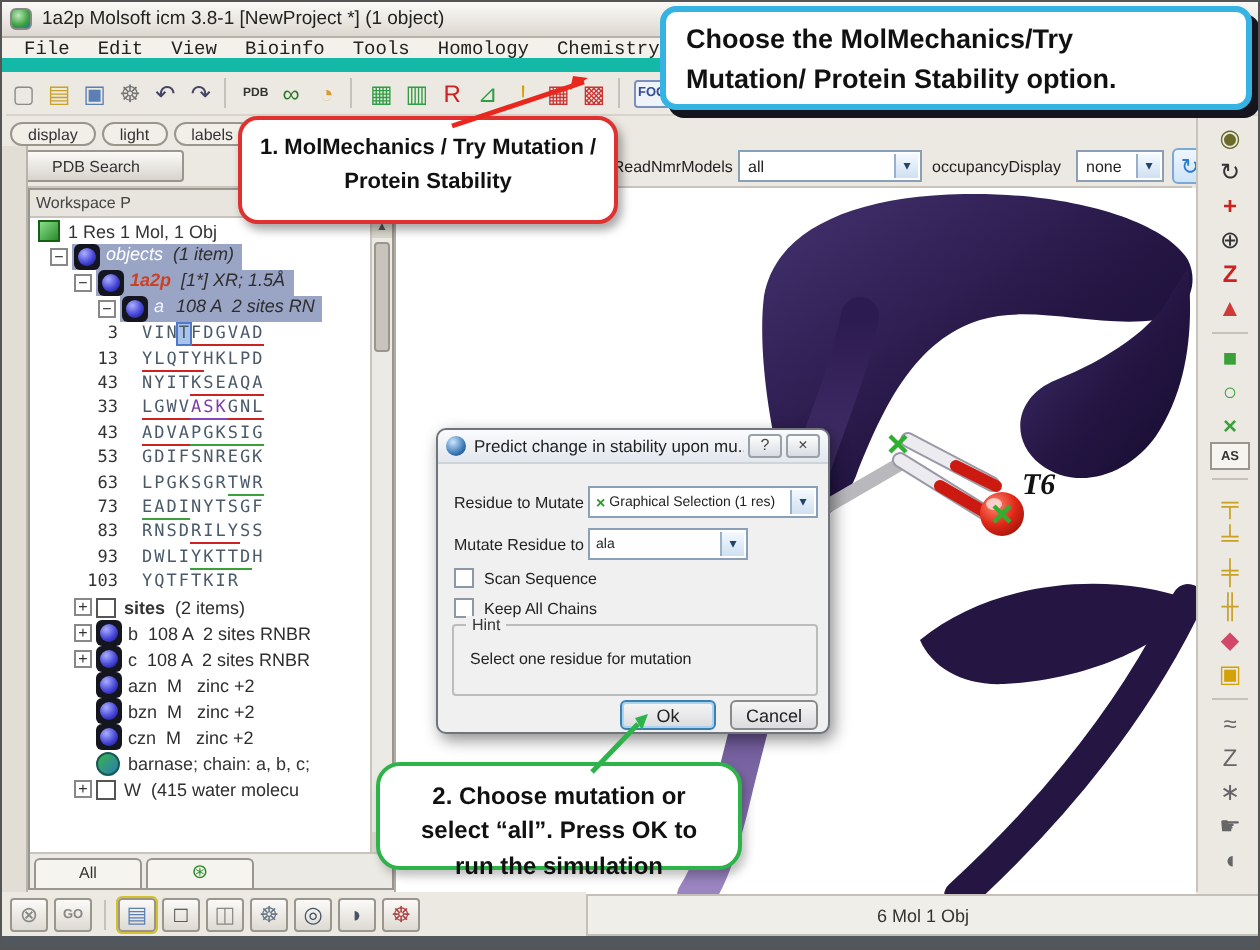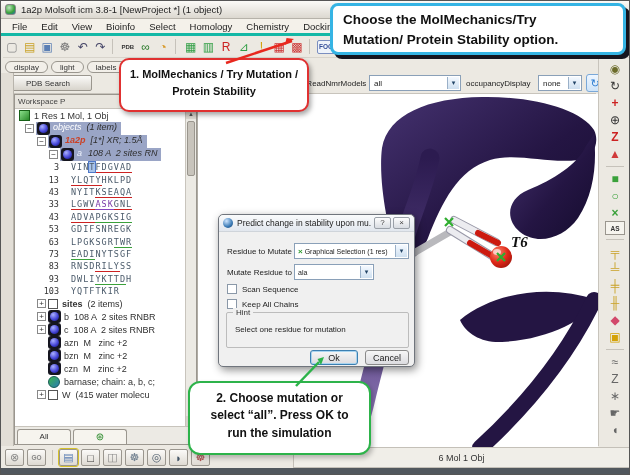--- a/index.html
+++ b/index.html
@@ -8,21 +8,21 @@
        font-family:"Liberation Sans",sans-serif;overflow:hidden;}
   
   .titlebar{position:absolute;left:0;top:0;right:0;height:18px;
     background:linear-gradient(#fbfaf7,#dcd8d0);border-bottom:1px solid #b6b2aa;
     display:flex;align-items:center;padding:0 4px;}
   .app-icon{width:11px;height:11px;border-radius:3px;margin-right:5px;
     background:radial-gradient(circle at 35% 30%,#bfe6bf,#3aa13a 60%,#1c6fae);border:1px solid #888;}
   .title-text{font-size:9.5px;color:#222;}
   
   .menubar{position:absolute;left:0;top:18px;right:0;height:17px;background:#f4f1ea;
-    border-bottom:3px solid #14b8a6;display:flex;align-items:center;padding-left:4px;}
+    border-bottom:7px solid #14b8a6;display:flex;align-items:center;padding-left:4px;font-family:Liberation Mono, monospace;}
   .menu-item{font-size:9.5px;color:#222;padding:1px 7px;}
   
   .toolbar-main{position:absolute;left:2px;top:35px;right:0;height:22px;display:flex;
     align-items:center;border-bottom:1px solid #d8d4cc;}
   .tb-icon{width:17px;height:16px;display:inline-flex;align-items:center;justify-content:center;
     font-size:12px;margin:0 1px;border-radius:2px;}
   .tb-icon.small{font-size:6px;font-weight:bold;}
   .tb-icon.boxed{border:1px solid #7a8ec0;background:#eef3fa;height:14px;width:auto;min-width:15px;
     padding:0 2px;font-weight:bold;font-size:6.5px;}
   .hsep{width:4px;height:15px;border-left:1px solid #c6c2ba;margin:0 3px;}
@@ -140,40 +140,40 @@
   .dlg-btn{position:absolute;top:135px;height:15px;font-size:9px;color:#222;text-align:center;
     line-height:13px;background:linear-gradient(#f6f6f6,#dcdce0);border:1px solid #8a8a8a;border-radius:3px;}
   .dlg-btn.ok{left:91px;width:48px;border:1px solid #3c7fb1;box-shadow:0 0 0 1px #a8d4f0 inset;}
   .dlg-btn.cancel{left:146px;width:44px;}
   
   .note{position:absolute;background:#fff;font-weight:bold;color:#111;text-align:center;z-index:30;}
   .callout-top{left:329px;top:2px;width:296px;height:52px;border:3px solid #35b4e4;border-radius:8px;
     box-shadow:4px 4px 0 #15151f;font-size:13.5px;line-height:1.5;text-align:left;padding:4px 10px;}
   .note-red{left:118px;top:57px;width:190px;height:54px;border:2.5px solid #e03131;border-radius:10px;
     box-shadow:2px 3px 5px rgba(0,0,0,.35);font-size:11px;line-height:1.55;padding-top:6px;}
-  .note-green{left:187px;top:380px;width:183px;height:74px;border:2.5px solid #2db34a;border-radius:12px;
+  .note-green{left:187px;top:380px;width:183px;height:54px;border:2.5px solid #2db34a;border-radius:12px;
     box-shadow:2px 3px 5px rgba(0,0,0,.25);font-size:12px;line-height:1.45;padding-top:7px;}
   .arrows{position:absolute;left:0;top:0;width:630px;height:475px;pointer-events:none;z-index:40;}
 </style>
 </head>
 <body>
 
 <div class="app">
 
   <div class="titlebar">
     <span class="app-icon"></span>
     <span class="title-text">1a2p Molsoft icm 3.8-1  [NewProject *] (1 object)</span>
   </div>
 
   <div class="menubar" id="menubar">
       <span class="menu-item">File</span>
       <span class="menu-item">Edit</span>
       <span class="menu-item">View</span>
       <span class="menu-item">Bioinfo</span>
-      <span class="menu-item">Select</span>
+      <span class="menu-item">Tools</span>
       <span class="menu-item">Homology</span>
       <span class="menu-item">Chemistry</span>
       <span class="menu-item">Docking</span>
       <span class="menu-item">MolMechanics</span>
       <span class="menu-item">Window</span>
     </div>
 
   <div class="toolbar-main" id="toolbar-main">
       <span class="tb-icon" style="color: rgb(138, 138, 138);">▢</span>
       <span class="tb-icon" style="color: rgb(201, 162, 39);">▤</span>

